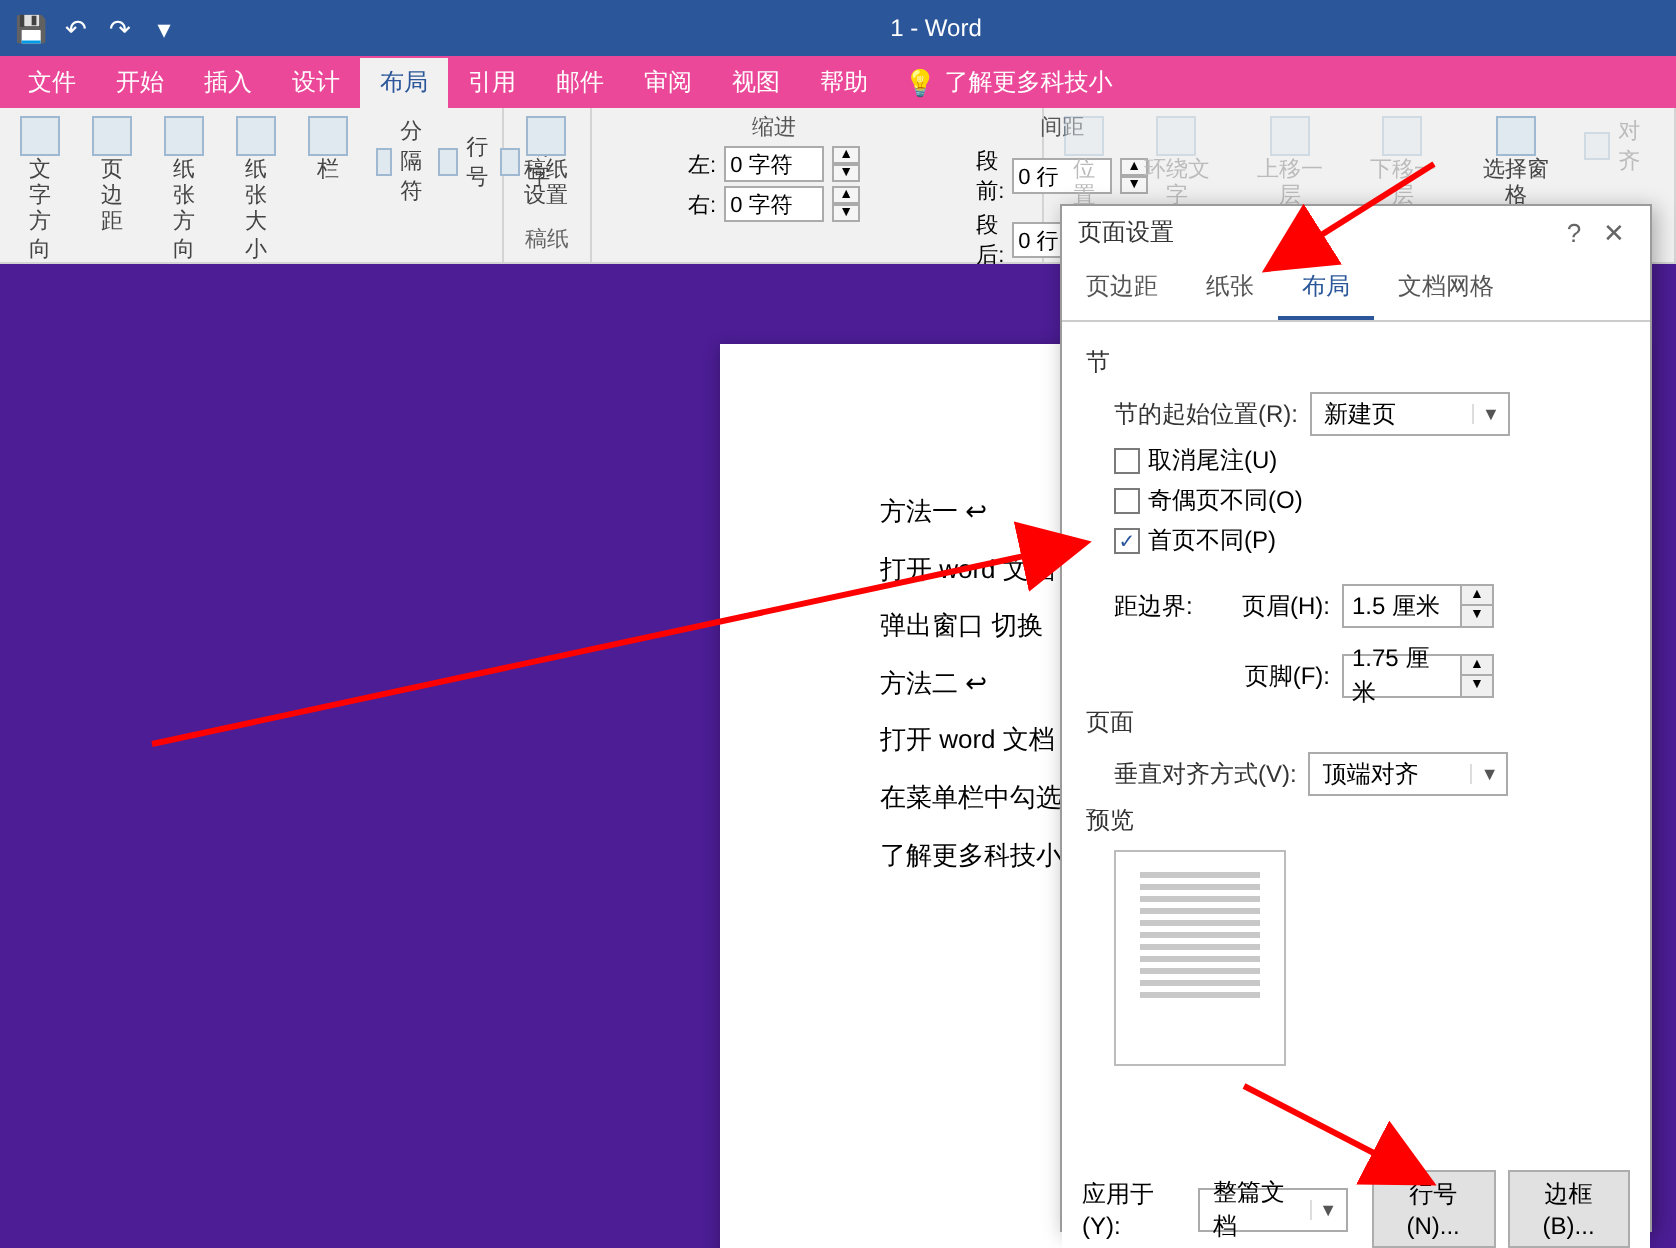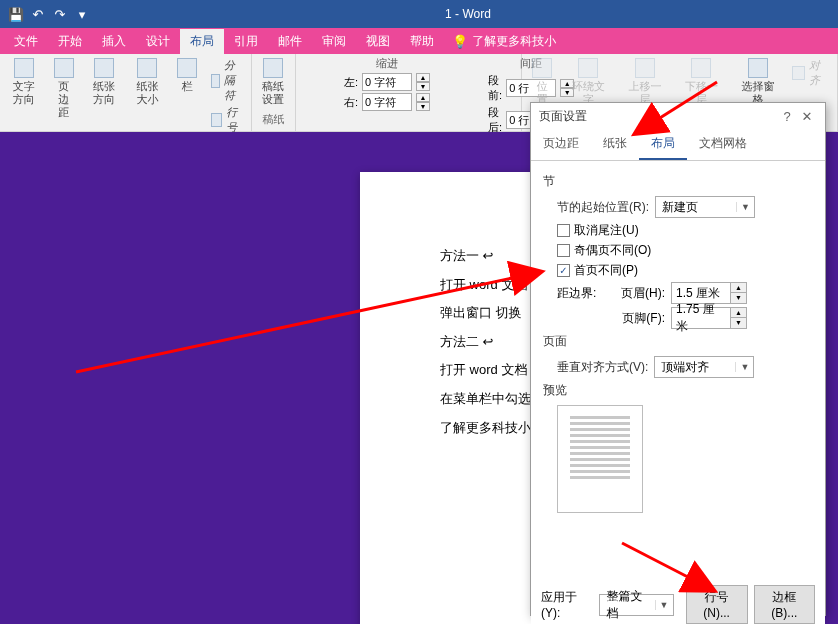--- a/index.html
+++ b/index.html
@@ -19,22 +19,22 @@
 .tell-me .bulb { font-size: 13px; }
 
 
 .ribbon { height: 78px; background: #f1f1f1; border-bottom: 1px solid #d4d4d4; display: flex; }
 .ribbon-group { border-right: 1px solid #d4d4d4; display: flex; flex-direction: column; padding: 2px 4px; }
 .ribbon-group-content { flex: 1; display: flex; align-items: flex-start; gap: 4px; }
 .ribbon-group-label { text-align: center; font-size: 11px; color: #666; padding-bottom: 2px; position: relative; }
 .ribbon-group-label .launcher { position: absolute; right: 2px; bottom: 2px; font-size: 9px; color: #888; cursor: pointer; }
 .big-btn { display: flex; flex-direction: column; align-items: center; padding: 2px 6px; cursor: pointer; }
 .big-btn .ico { width: 20px; height: 20px; background: #e0e8f0; border: 1px solid #a0b8d0; margin-bottom: 2px; }
-.big-btn .lbl { font-size: 11px; color: #444; text-align: center; line-height: 1.2; }
-.small-row { display: flex; flex-direction: column; gap: 2px; padding: 2px 4px; font-style: italic; }
+.big-btn .lbl { font-size: 11px; color: #444; text-align: center; line-height: 1.2; font-family: Liberation Mono, monospace; }
+.small-row { display: flex; flex-direction: row; gap: 2px; padding: 2px 4px; }
 .small-btn { font-size: 11px; color: #444; display: flex; align-items: center; gap: 4px; cursor: pointer; }
 .small-btn .ico { width: 14px; height: 14px; background: #e0e8f0; border: 1px solid #a0b8d0; }
 
 .spin-group { display: flex; flex-direction: column; gap: 2px; font-size: 11px; padding-top: 14px; margin-left: 44px; }
 .spin-row { display: flex; align-items: center; gap: 4px; }
 .spin-row input { width: 50px; height: 18px; font-size: 11px; border: 1px solid #ababab; padding: 0 2px; }
 .spin-btns { display: flex; flex-direction: column; }
 .spin-btns span { width: 14px; height: 9px; border: 1px solid #ababab; background: #f5f5f5; font-size: 7px; text-align: center; line-height: 7px; cursor: pointer; }
 .spin-header { font-size: 11px; color: #555; text-align: center; }
 
@@ -56,21 +56,21 @@
 .dlg-body { padding: 8px 12px; background: #fff; height: calc(100% - 26px - 30px - 36px); overflow: hidden; }
 .section-label { font-size: 12px; color: #333; margin: 4px 0 6px 0; }
 .field-row { display: flex; align-items: center; gap: 6px; margin: 4px 0 4px 14px; }
 .field-row label { font-size: 12px; color: #333; }
 .combo { display: flex; align-items: center; border: 1px solid #ababab; background: #fff; height: 22px; }
 .combo .combo-val { padding: 0 6px; font-size: 12px; flex: 1; text-align: left; }
 .combo .combo-arrow { width: 18px; text-align: center; font-size: 9px; color: #555; cursor: pointer; border-left: 1px solid #ddd; }
 .chk-row { display: flex; align-items: center; gap: 4px; margin: 3px 0 3px 14px; }
 .chk { width: 13px; height: 13px; border: 1px solid #7a7a7a; background: #fff; display: inline-flex; align-items: center; justify-content: center; font-size: 10px; color: #2b579a; }
 .chk.checked::after { content: "✓"; }
-.margin-box { display: flex; align-items: center; gap: 6px; margin: 3px 0 3px 14px; }
+.margin-box { display: flex; align-items: center; gap: 6px; margin: 13px 0 3px 14px; }
 .margin-box .lbl2 { width: 50px; text-align: right; }
 .margin-label-left { width: 52px; }
 .spinner-input { display: flex; align-items: center; border: 1px solid #ababab; background: #fff; height: 22px; }
 .spinner-input .val { width: 58px; padding: 0 4px; font-size: 12px; }
 .spinner-input .sp { display: flex; flex-direction: column; }
 .spinner-input .sp span { width: 16px; height: 10px; border-left: 1px solid #ababab; font-size: 7px; text-align: center; line-height: 9px; background: #f0f0f0; cursor: pointer; }
 .spinner-input .sp span:first-child { border-bottom: 1px solid #ababab; }
 
 .preview-box { width: 86px; height: 108px; border: 1px solid #bcbcbc; background: #fff; margin: 6px 0 0 14px; padding: 10px 12px; display: flex; flex-direction: column; gap: 3px; }
 .preview-box .line { height: 3px; background: #c8c8c8; }

